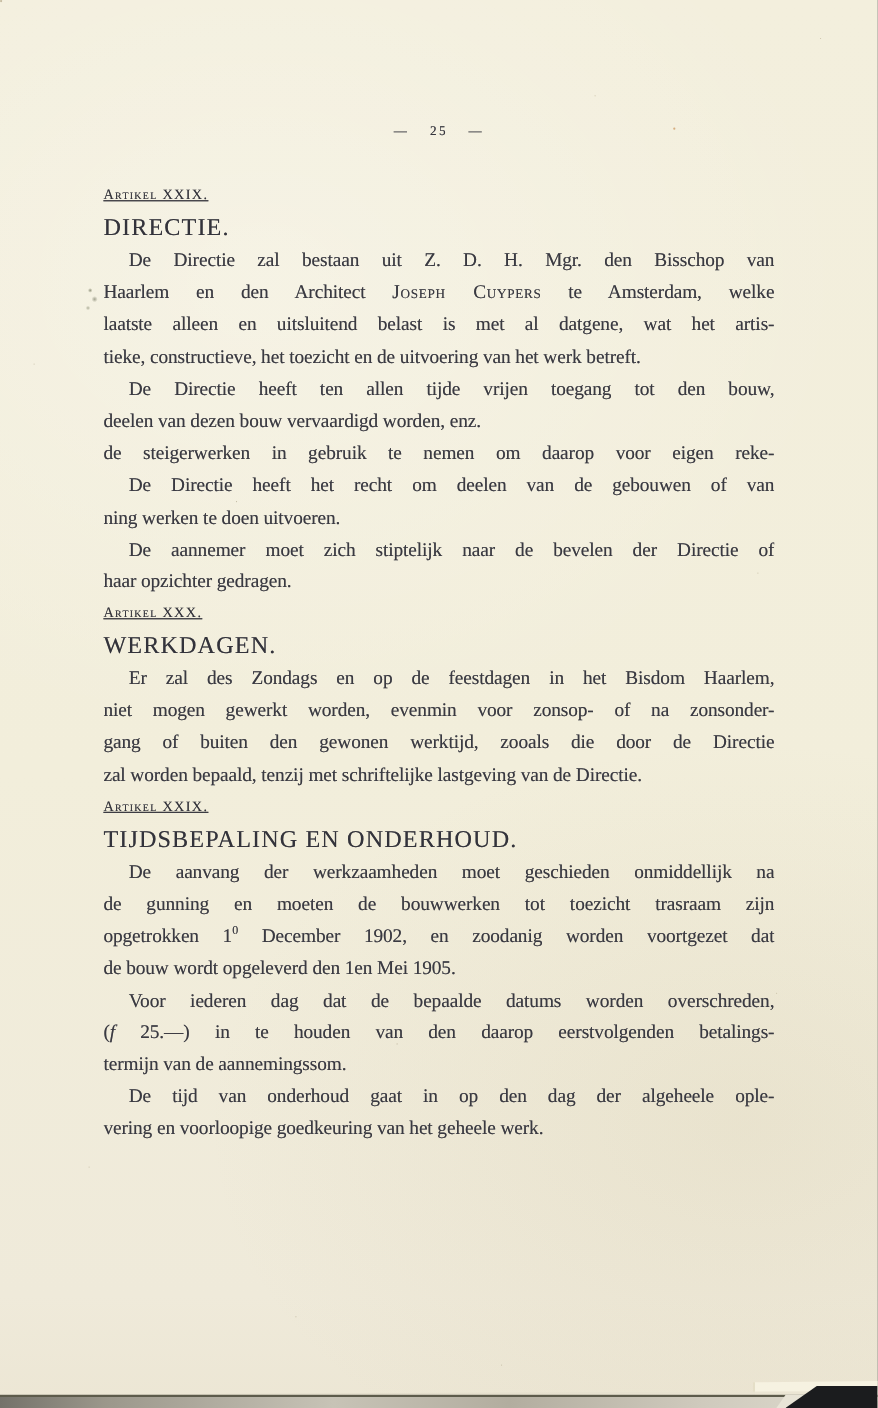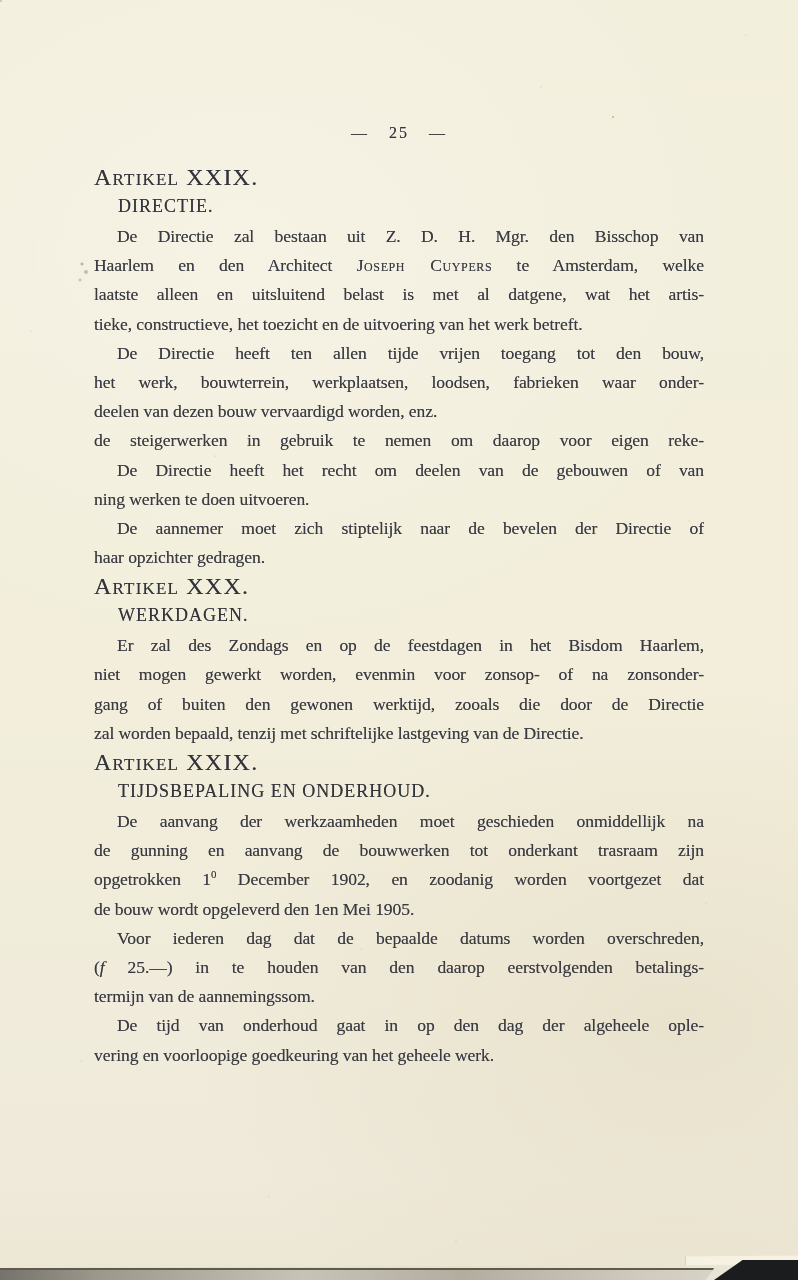--- a/index.html
+++ b/index.html
@@ -10,39 +10,39 @@
     font-family:"Liberation Serif","DejaVu Serif",serif;
     color:#3a3a42;
     background:
       radial-gradient(ellipse 900px 700px at 30% 20%, rgba(255,255,255,0.25), rgba(255,255,255,0) 60%),
       radial-gradient(ellipse 700px 500px at 85% 80%, rgba(190,175,130,0.14), rgba(190,175,130,0) 70%),
       linear-gradient(180deg,#f3efdd 0%,#f2eedb 55%,#efeada 92%,#ece6d4 100%);
   }
   .scan *{text-shadow:0 0 0.5px rgba(46,46,54,0.55);}
   
   .page-header{
-    position:absolute;top:124px;left:0;width:100%;
-    text-align:center;font-size:16px;letter-spacing:2px;word-spacing:14px;
+    position:absolute;top:112px;left:0;width:100%;
+    text-align:center;font-size:12px;letter-spacing:2px;word-spacing:14px;
     color:#35353d;
   }
   
   .content{
     position:absolute;left:94px;top:163px;width:610px;
     font-size:17.6px;
   }
   .article-heading{
     height:28px;line-height:28px;
     font-variant:small-caps;
-    font-size:24px;letter-spacing:1.2px;
-    white-space:nowrap;color:#33333b;
+    font-size:13px;letter-spacing:1.2px;
+    white-space:nowrap;color:#33333b;text-decoration:underline;
   }
   .article-subheading{
     height:31px;line-height:31px;
-    font-size:18px;letter-spacing:1px;
-    white-space:nowrap;color:#33333b;margin-left:24px;
+    font-size:22px;letter-spacing:1px;
+    white-space:nowrap;color:#33333b;
   }
   .paragraph{margin:0;}
   .tline{
     height:29.2px;line-height:29.2px;
     text-align:justify;text-align-last:justify;
     overflow:hidden;letter-spacing:-0.1px;
   }
   .tline.last{text-align-last:left;}
   .tline.indent{text-indent:23px;}
   .smallcaps{font-variant:small-caps;letter-spacing:0.6px;}
@@ -110,21 +110,20 @@
       <div class="article-heading">Artikel XXIX.</div>
       <div class="article-subheading">DIRECTIE.</div>
       <div class="paragraph">
         <div class="tline indent"><span>De Directie zal bestaan uit Z. D. H. Mgr. den Bisschop van</span></div>
         <div class="tline"><span>Haarlem en den Architect </span><span class="smallcaps">Joseph Cuypers</span><span> te Amsterdam, welke</span></div>
         <div class="tline"><span>laatste alleen en uitsluitend belast is met al datgene, wat het artis-</span></div>
         <div class="tline last"><span>tieke, constructieve, het toezicht en de uitvoering van het werk betreft.</span></div>
       </div>
       <div class="paragraph">
         <div class="tline indent"><span>De Directie heeft ten allen tijde vrijen toegang tot den bouw,</span></div>
-        <div class="tline"><span>het werk, bouwterrein, werkplaatsen, loodsen, fabrieken waar onder-</span></div>
         <div class="tline last"><span>deelen van dezen bouw vervaardigd worden, enz.</span></div>
       </div>
       <div class="paragraph">
         <div class="tline"><span>de steigerwerken in gebruik te nemen om daarop voor eigen reke-</span></div>
         <div class="tline indent"><span>De Directie heeft het recht om deelen van de gebouwen of van</span></div>
         <div class="tline last"><span>ning werken te doen uitvoeren.</span></div>
       </div>
       <div class="paragraph">
         <div class="tline indent"><span>De aannemer moet zich stiptelijk naar de bevelen der Directie of</span></div>
         <div class="tline last"><span>haar opzichter gedragen.</span></div>
@@ -134,21 +133,21 @@
       <div class="paragraph">
         <div class="tline indent"><span>Er zal des Zondags en op de feestdagen in het Bisdom Haarlem,</span></div>
         <div class="tline"><span>niet mogen gewerkt worden, evenmin voor zonsop- of na zonsonder-</span></div>
         <div class="tline"><span>gang of buiten den gewonen werktijd, zooals die door de Directie</span></div>
         <div class="tline last"><span>zal worden bepaald, tenzij met schriftelijke lastgeving van de Directie.</span></div>
       </div>
       <div class="article-heading">Artikel XXIX.</div>
       <div class="article-subheading">TIJDSBEPALING EN ONDERHOUD.</div>
       <div class="paragraph">
         <div class="tline indent"><span>De aanvang der werkzaamheden moet geschieden onmiddellijk na</span></div>
-        <div class="tline"><span>de gunning en aanvang de bouwwerken tot onderkant trasraam zijn</span></div>
+        <div class="tline"><span>de gunning en moeten de bouwwerken tot toezicht trasraam zijn</span></div>
         <div class="tline"><span>opgetrokken 1</span><span><sup>0</sup></span><span> December 1902, en zoodanig worden voortgezet dat</span></div>
         <div class="tline last"><span>de bouw wordt opgeleverd den 1en Mei 1905.</span></div>
       </div>
       <div class="paragraph">
         <div class="tline indent"><span>Voor iederen dag dat de bepaalde datums worden overschreden,</span></div>
         <div class="tline"><span>(</span><span class="it">f</span><span> 25.—) in te houden van den daarop eerstvolgenden betalings-</span></div>
         <div class="tline last"><span>termijn van de aannemingssom.</span></div>
       </div>
       <div class="paragraph">
         <div class="tline indent"><span>De tijd van onderhoud gaat in op den dag der algeheele ople-</span></div>

